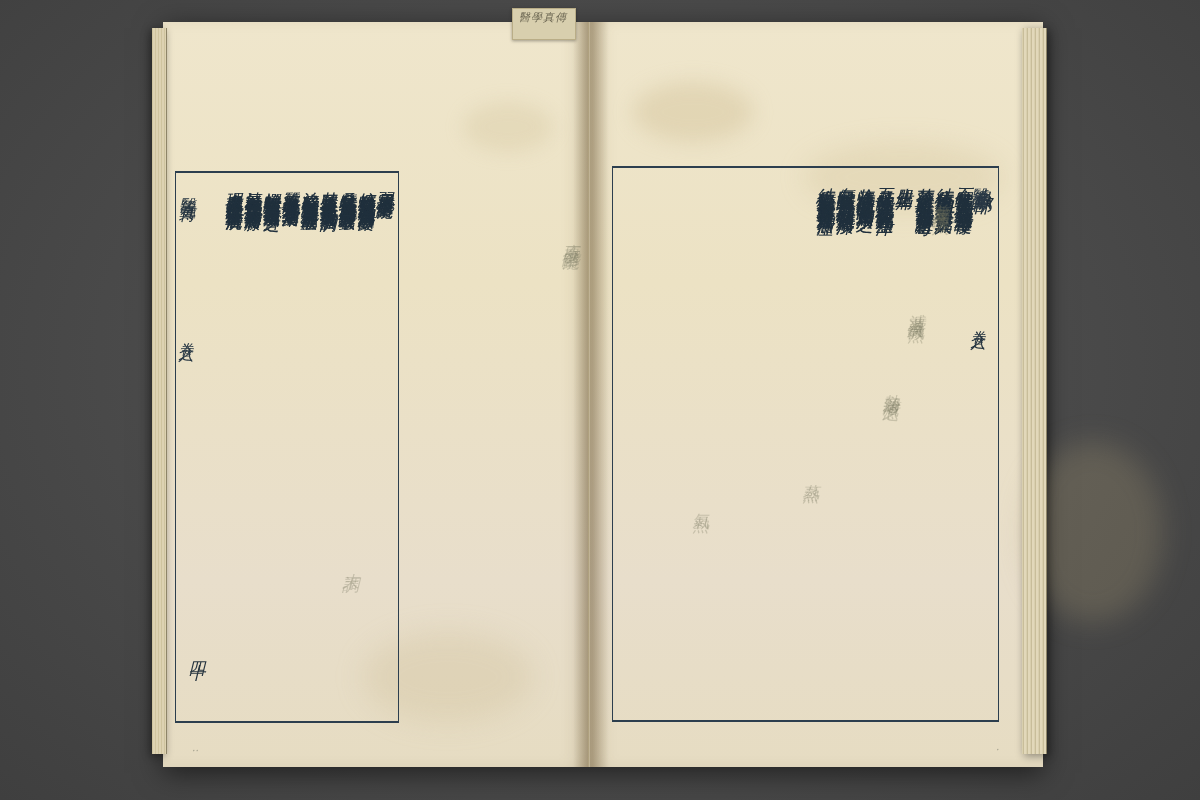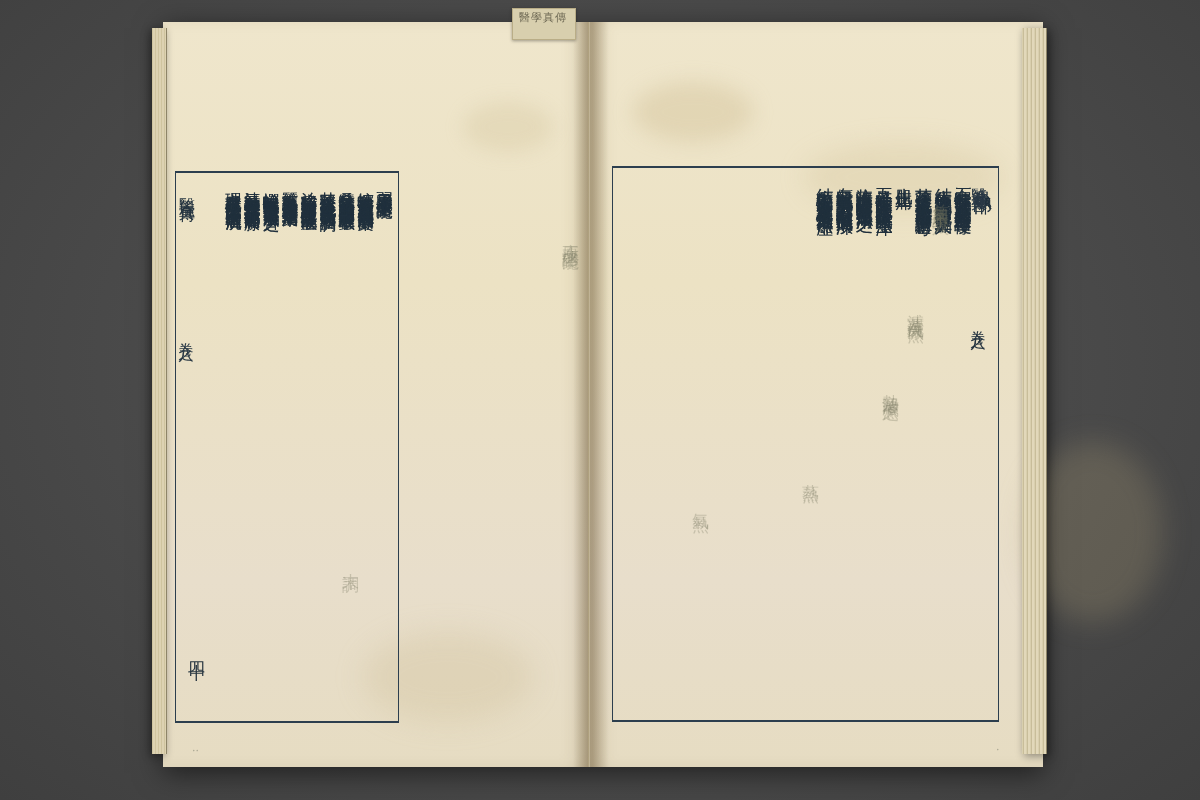--- a/index.html
+++ b/index.html
@@ -12,20 +12,21 @@
     height: 800px;
     overflow: hidden;
     font-family: "DejaVu Serif", "Liberation Serif", serif;
   }
 
   #scene {
     position: relative;
     width: 1200px;
     height: 800px;
     background: radial-gradient(ellipse at 50% 45%, #5a5a5a 0%, #4a4a4a 55%, #3f3f3f 100%);
+    font-style: italic;
   }
 
   
   .book {
     position: absolute;
     left: 163px;
     top: 22px;
     width: 880px;
     height: 745px;
     background: #e9e0c6;

